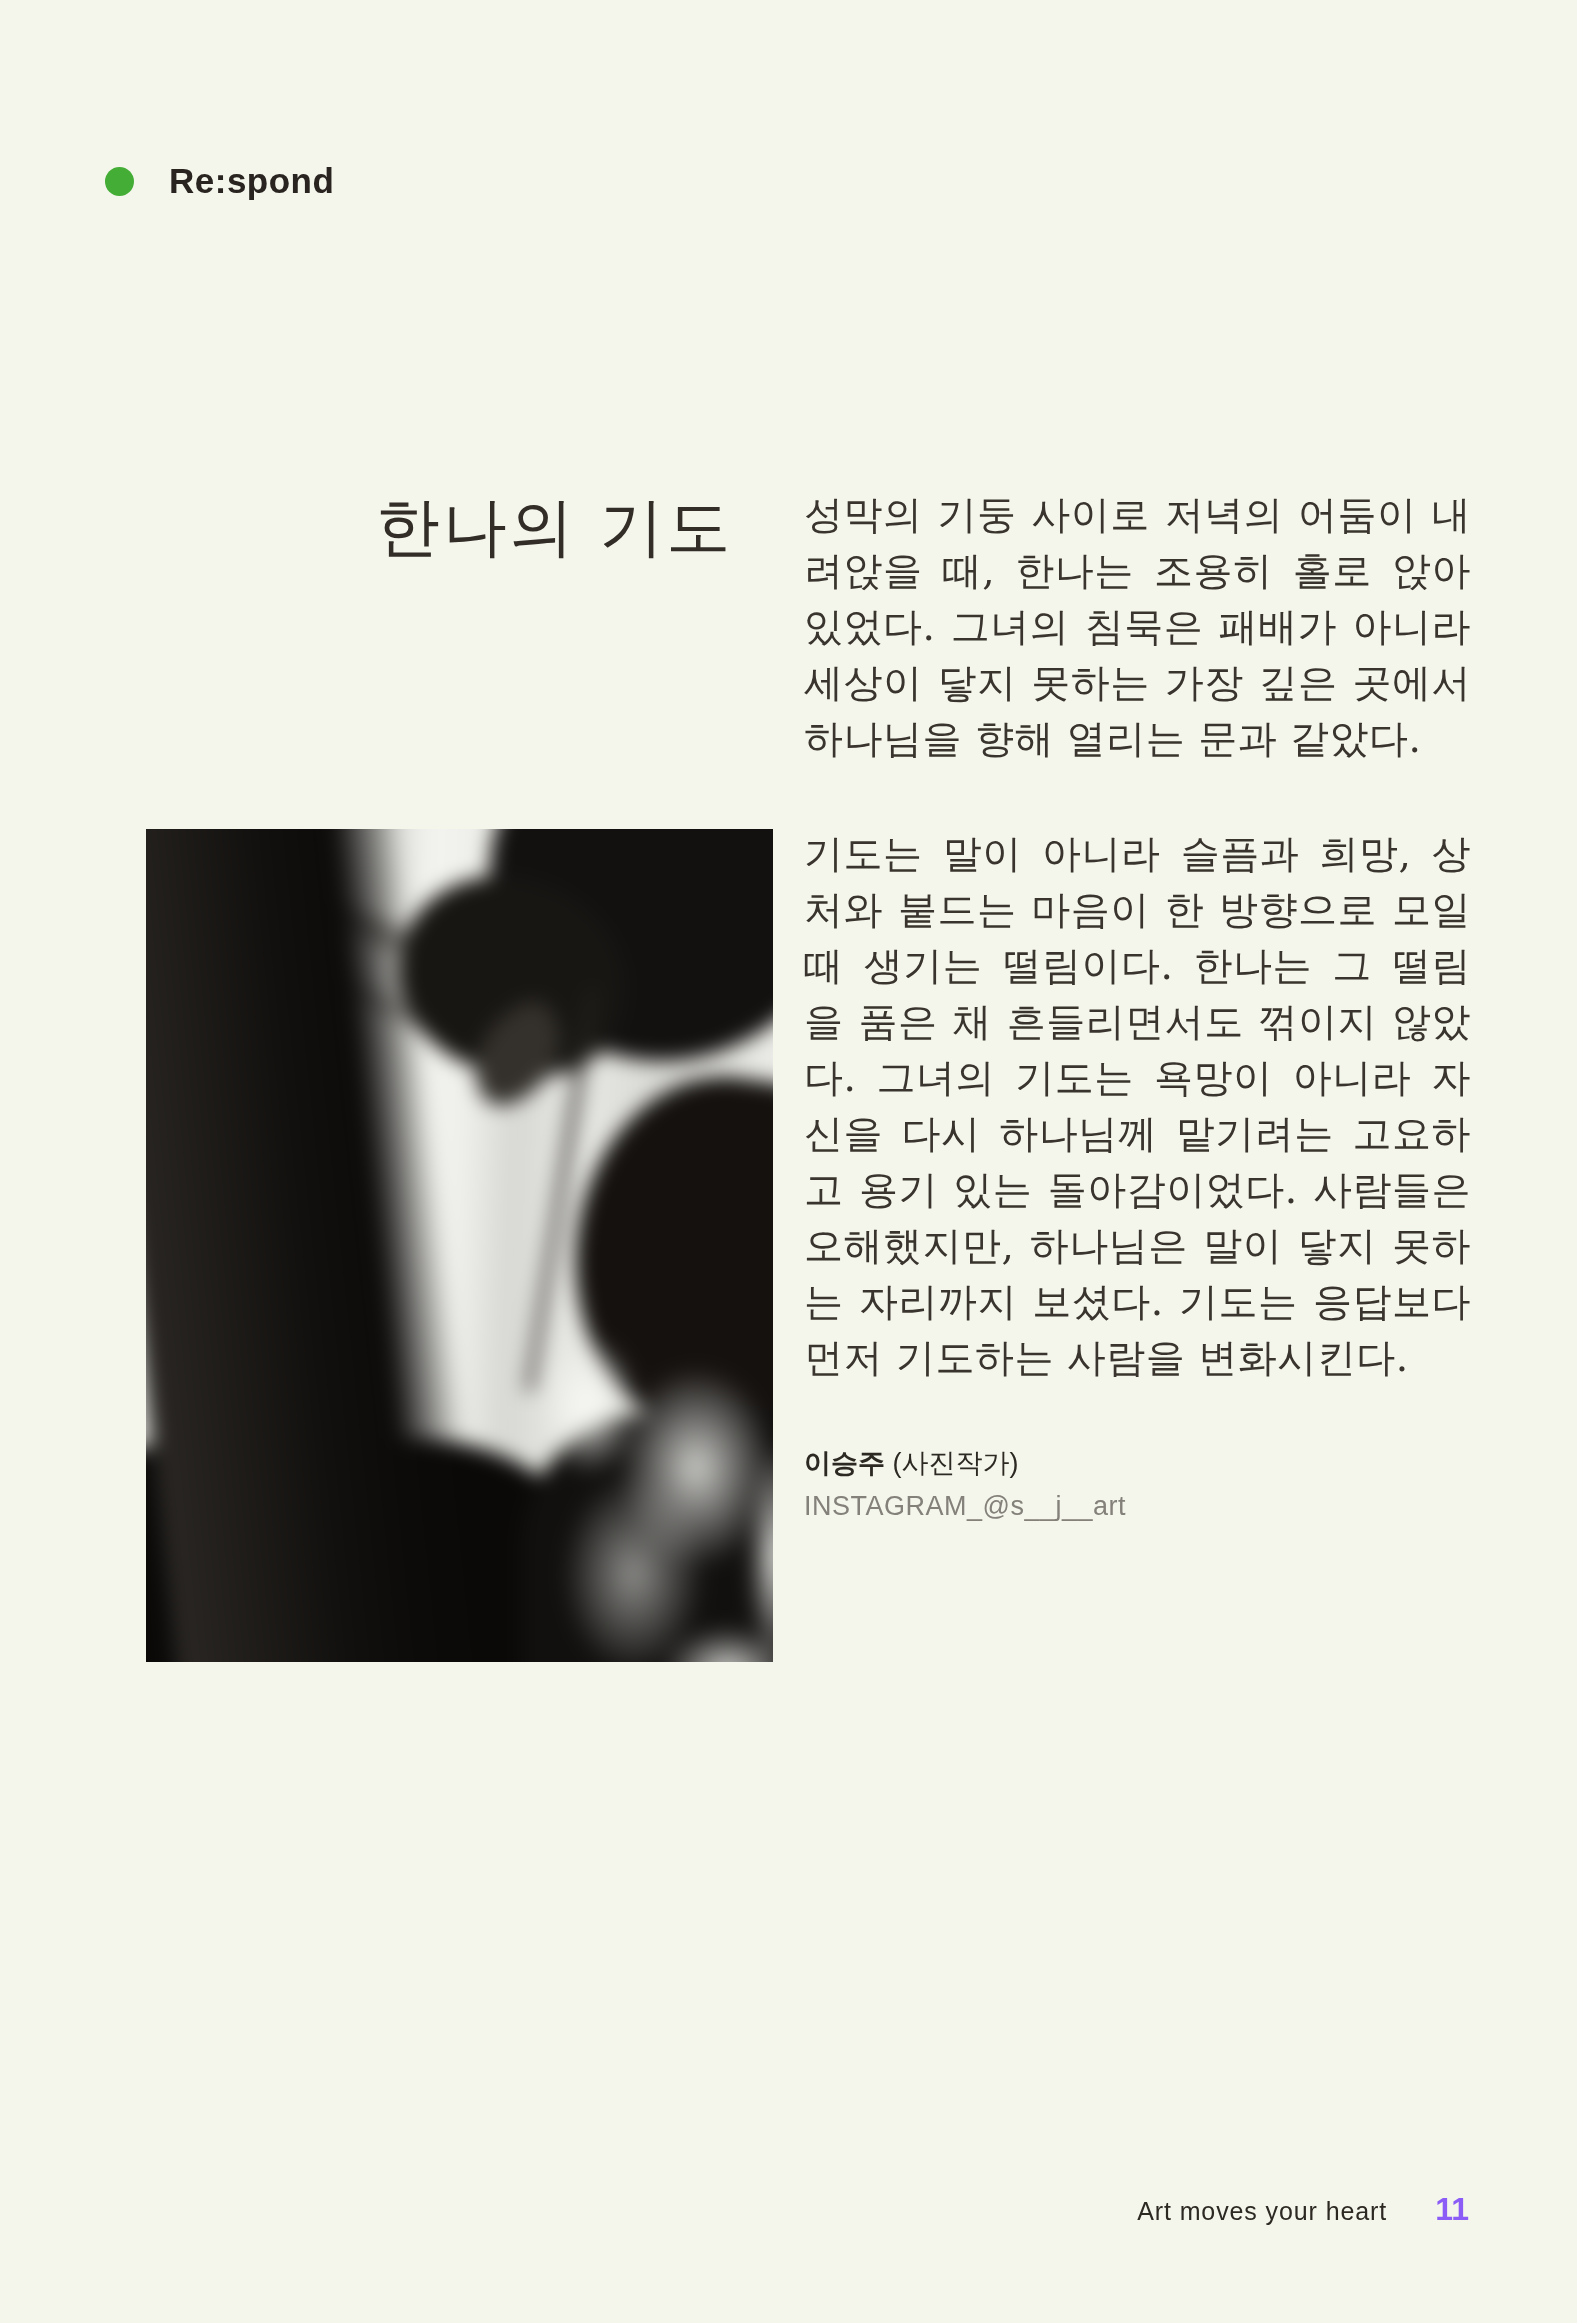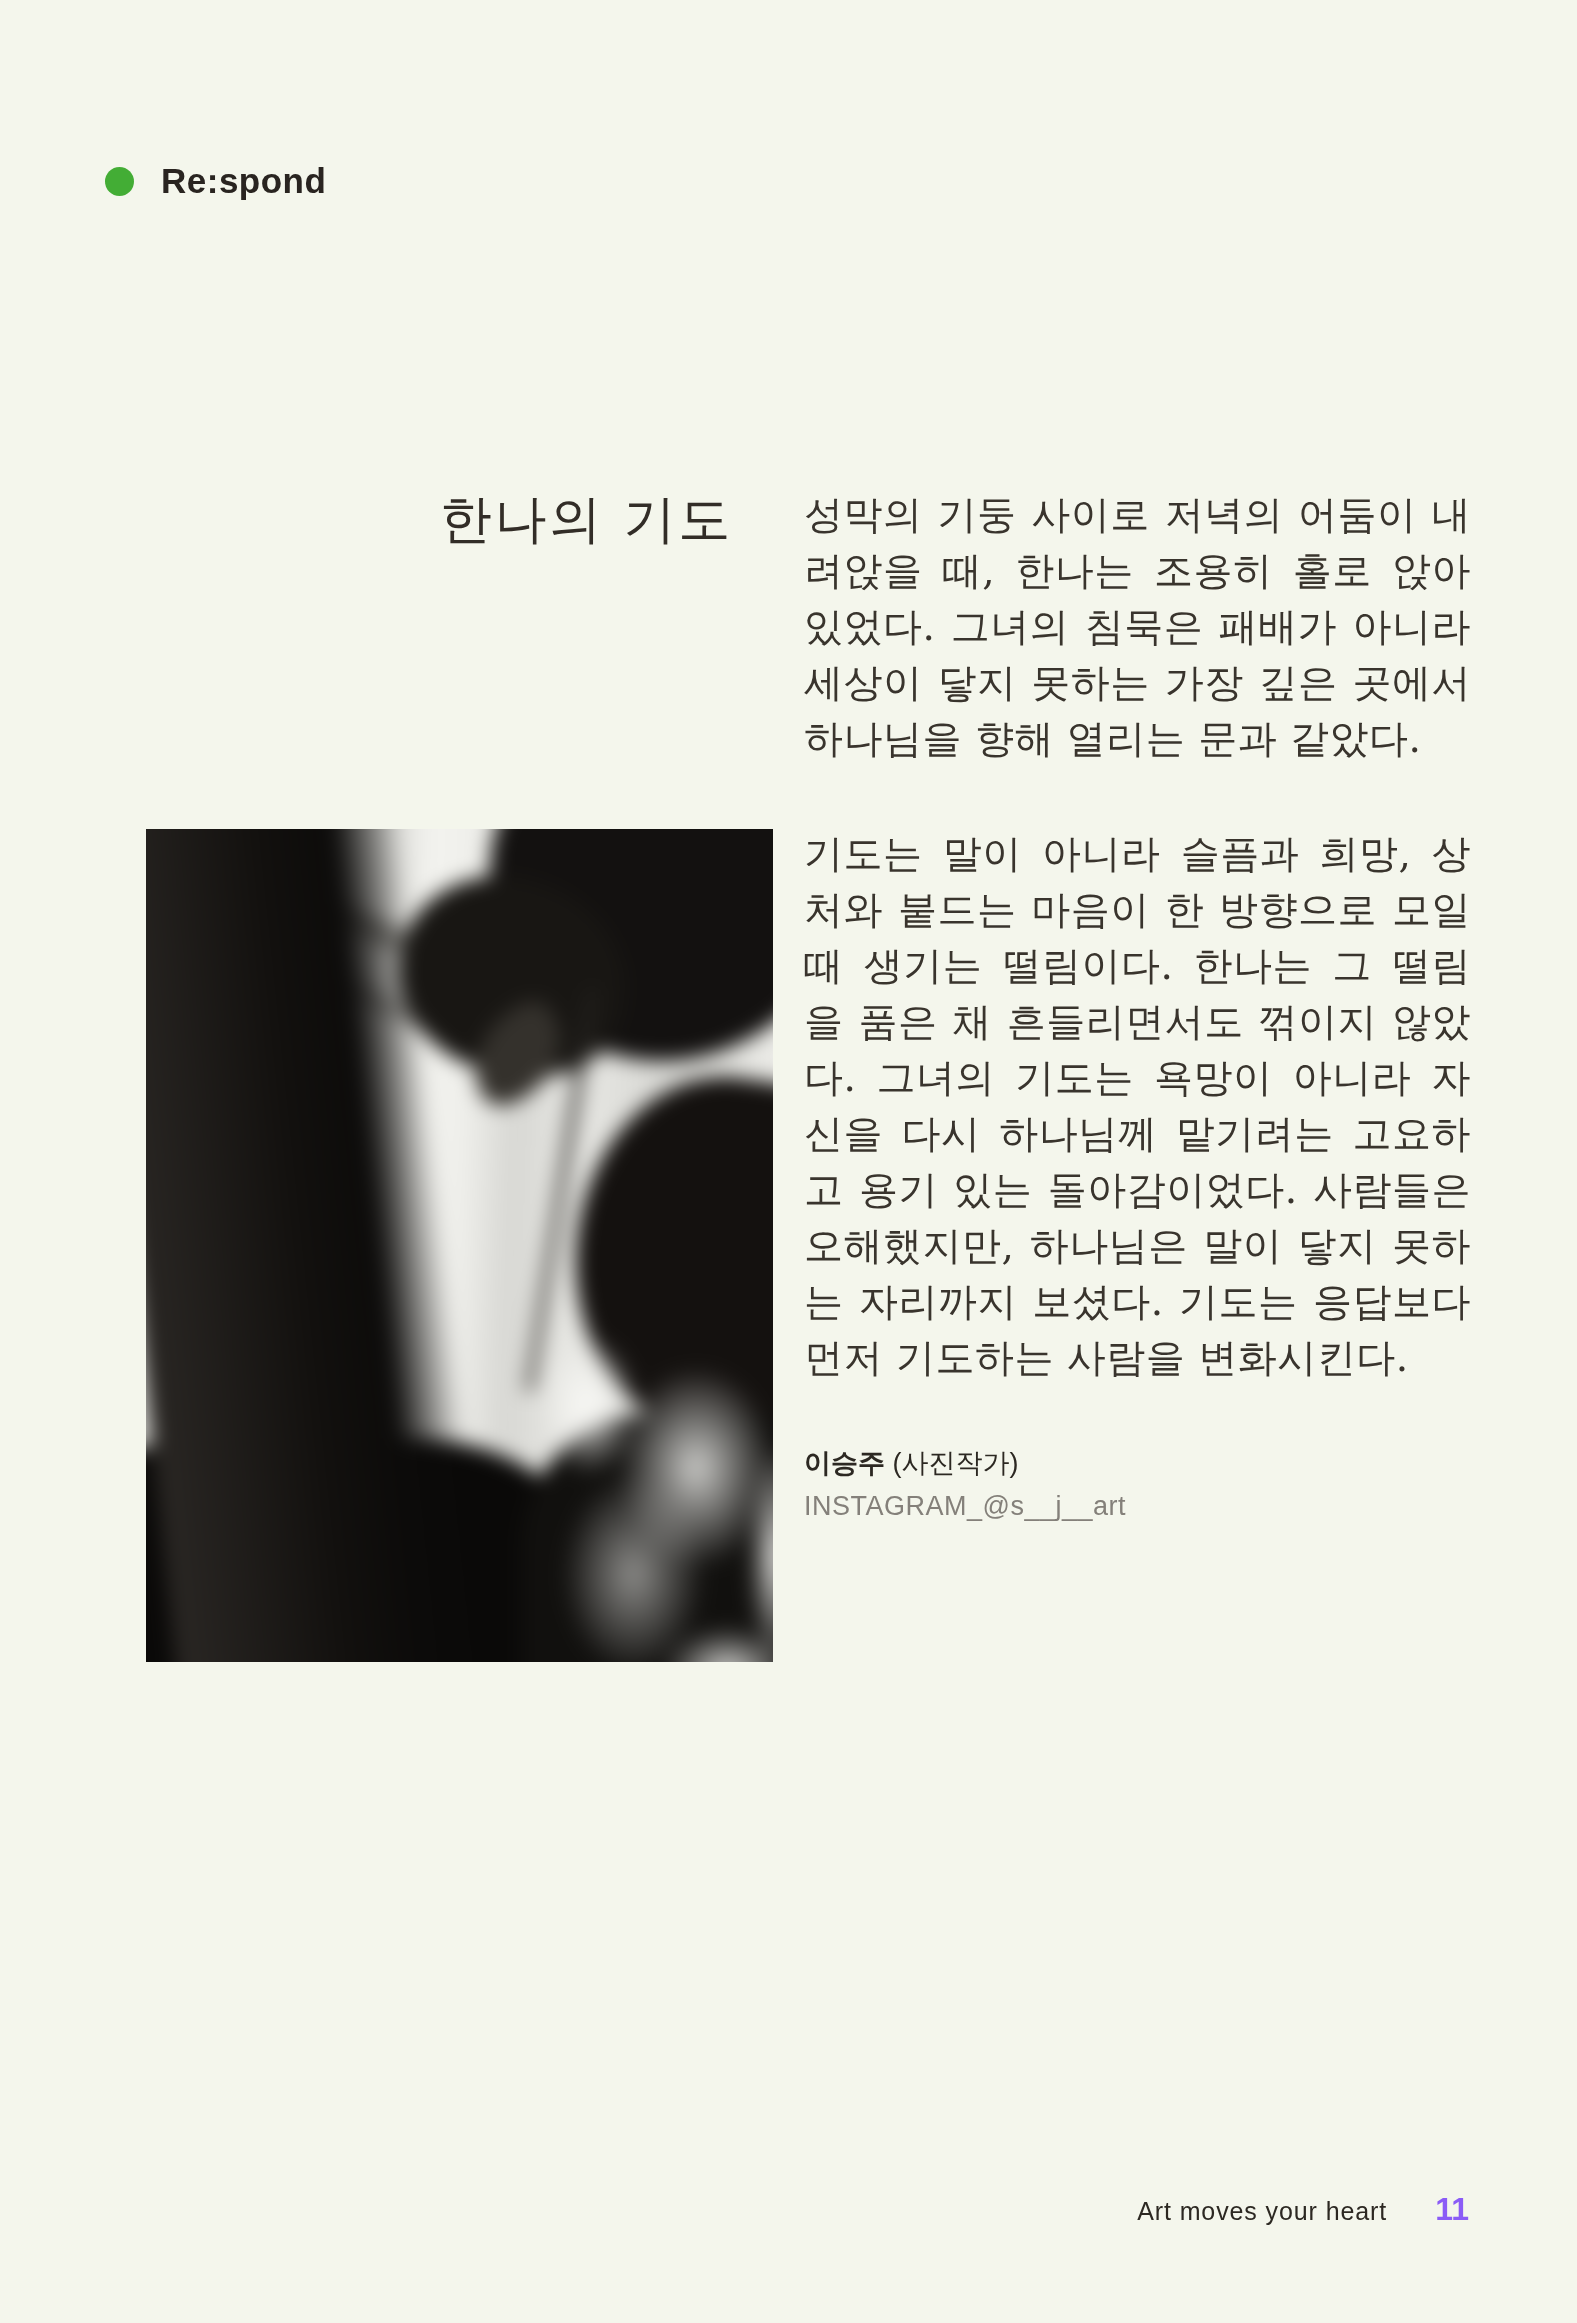--- a/index.html
+++ b/index.html
@@ -8,38 +8,38 @@
     background: #f4f6ec;
     font-family: "Liberation Sans", sans-serif;
     position: relative;
     overflow: hidden;
   }
   .page { position: absolute; inset: 0; }
 
   
   .topmark {
     position: absolute; left: 105px; top: 161px;
-    display: flex; align-items: center; gap: 27px;
+    display: flex; align-items: center; gap: 35px;
   }
   .dot {
     width: 29px; height: 29px; border-radius: 50%;
     background: #43ad35;
   }
   .section-label {
     font-size: 35px; font-weight: bold; color: #292420;
     letter-spacing: 0.5px;
   }
 
   
   .title {
     position: absolute; left: 105px; top: 487px; width: 628px;
     margin: 0; text-align: right;
     font-family: "DejaVu Serif", "Liberation Serif", serif;
     font-weight: normal;
-    font-size: 52px; line-height: 1.25; letter-spacing: 2.8px;
+    font-size: 64px; line-height: 1.25; letter-spacing: 2.8px;
     color: #322d27;
   }
 
   
   .photo {
     position: absolute; left: 106px; top: 814px;
     width: 627px; height: 833px;
     overflow: hidden; background: #e7e7e3;
   }
   .photo-art { position: absolute; inset: -28px; filter: blur(10.3px); }

